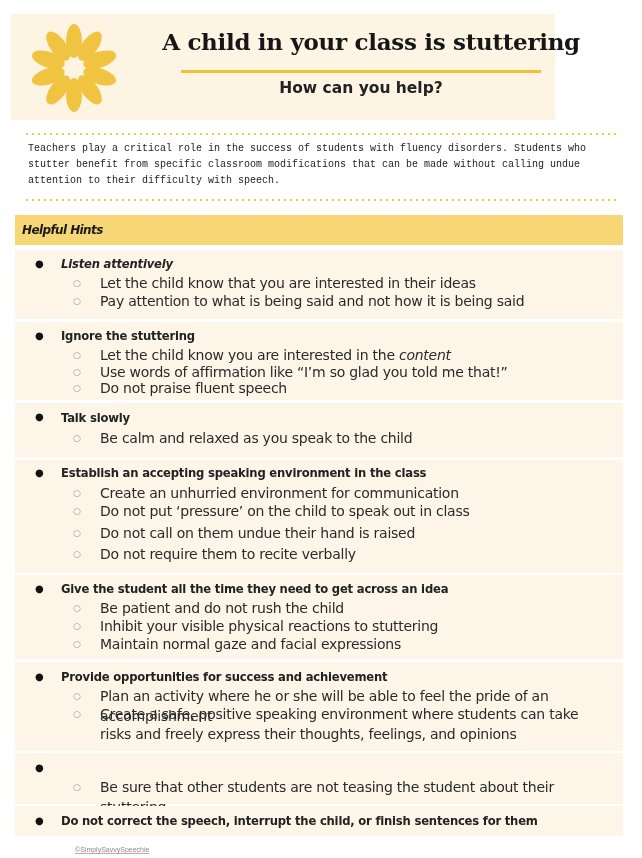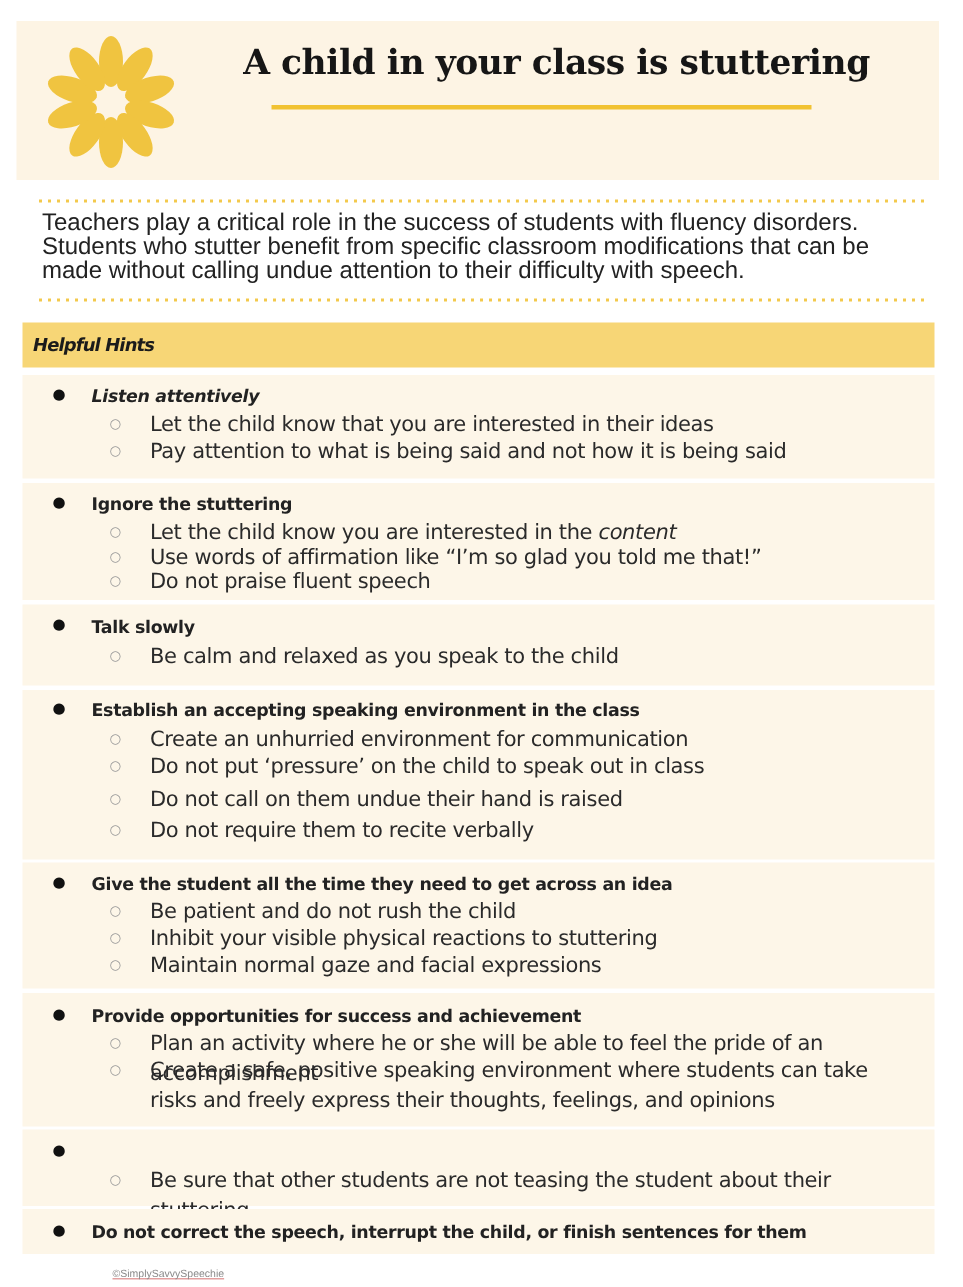--- a/index.html
+++ b/index.html
@@ -1,21 +1,21 @@
 <!DOCTYPE html>
 <html><head>
   <meta charset="utf-8">
   <style>
     html, body { margin: 0; padding: 0; }
     body {
       width: 642px; height: 858px; background: #ffffff; position: relative; overflow: hidden;
       font-family: "DejaVu Sans", sans-serif; color: #1e1e1e;
     }
     .header {
-      position: absolute; left: 11px; top: 14px; width: 615px; height: 106px;
+      position: absolute; left: 11px; top: 14px; width: 544px; height: 106px;
       background: #fdf4e4;
     }
     .flower { position: absolute; left: 13px; top: 8px; width: 100px; height: 92px; }
     .title {
       position: absolute; left: 120px; top: 14px; width: 480px; text-align: center;
       font-family: "DejaVu Serif", serif; font-weight: bold; font-size: 23px; letter-spacing: -0.3px;
       color: #161616;
     }
     .title-rule {
       position: absolute; left: 170px; top: 56px; width: 360px; height: 3px; background: #f1c232;
@@ -24,21 +24,21 @@
       position: absolute; left: 170px; top: 65px; width: 360px; text-align: center;
       font-family: "DejaVu Sans", sans-serif; font-size: 15.5px; font-weight: bold; color: #222;
     }
     .dots {
       position: absolute; left: 24px; width: 596px; height: 2px;
       background-image: radial-gradient(circle, #f3c94c 1px, transparent 1.3px);
       background-size: 6px 2px; background-repeat: repeat-x;
     }
     .intro {
       position: absolute; left: 28px; top: 141px; width: 580px;
-      font-family: Liberation Sans, sans-serif; font-size: 16px; line-height: 16px; color: #222;
+      font-family: Liberation Mono, monospace; font-size: 10px; line-height: 16px; color: #222;
     }
     .hints-bar {
       position: absolute; left: 15px; top: 215px; width: 608px; height: 30px;
       background: #f7d676;
     }
     .hints-label {
       position: absolute; left: 7px; top: 8px;
       font-family: "DejaVu Sans", sans-serif; font-weight: bold; font-size: 12px; font-style: italic;
       letter-spacing: -0.6px; color: #1b1b1b;
     }
@@ -85,20 +85,21 @@
       <ellipse cx="0" cy="-27" rx="8" ry="17" transform="rotate(180)"></ellipse>
       <ellipse cx="0" cy="-27" rx="8" ry="17" transform="rotate(216)"></ellipse>
       <ellipse cx="0" cy="-27" rx="8" ry="17" transform="rotate(252)"></ellipse>
       <ellipse cx="0" cy="-27" rx="8" ry="17" transform="rotate(288)"></ellipse>
       <ellipse cx="0" cy="-27" rx="8" ry="17" transform="rotate(324)"></ellipse>
       <circle cx="0" cy="0" r="9" fill="#fdf4e4"></circle>
     </g>
   </svg>
   <div class="title">A child in your class is stuttering</div>
   <div class="title-rule"></div>
+  <div class="subtitle">How can you help?</div>
 </div>
 
 <div class="dots" style="top:133px;"></div>
 <div class="intro">Teachers play a critical role in the success of students with fluency disorders. Students who stutter benefit from specific classroom modifications that can be made without calling undue attention to their difficulty with speech.</div>
 <div class="dots" style="top:199px;"></div>
 
 <div class="hints-bar">
   <span class="hints-label">Helpful Hints</span>
 </div>
 

